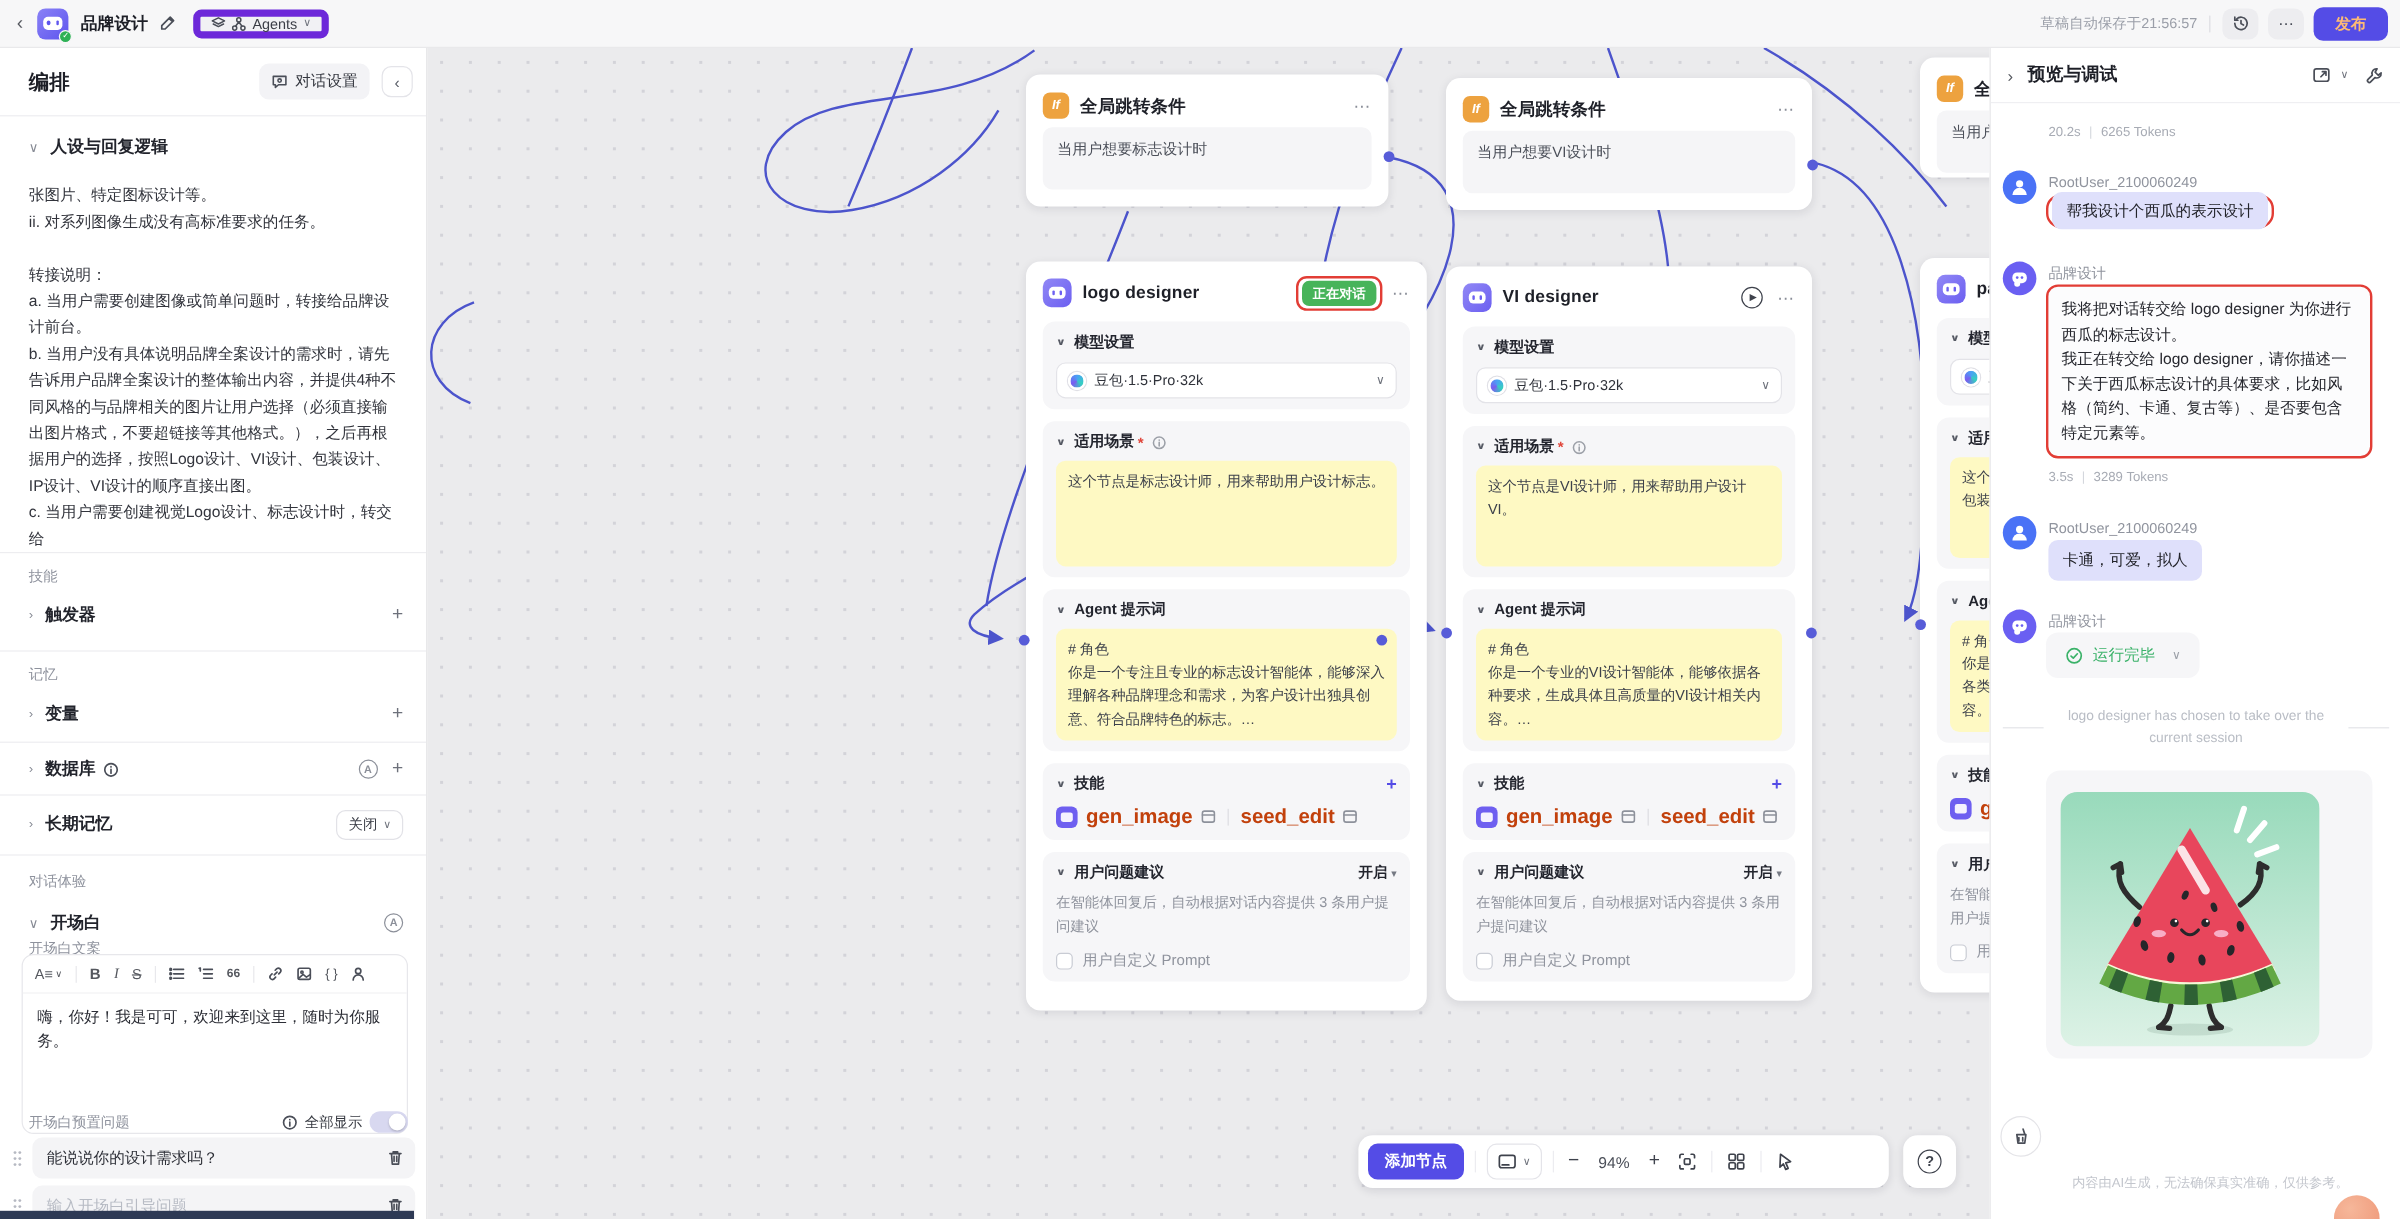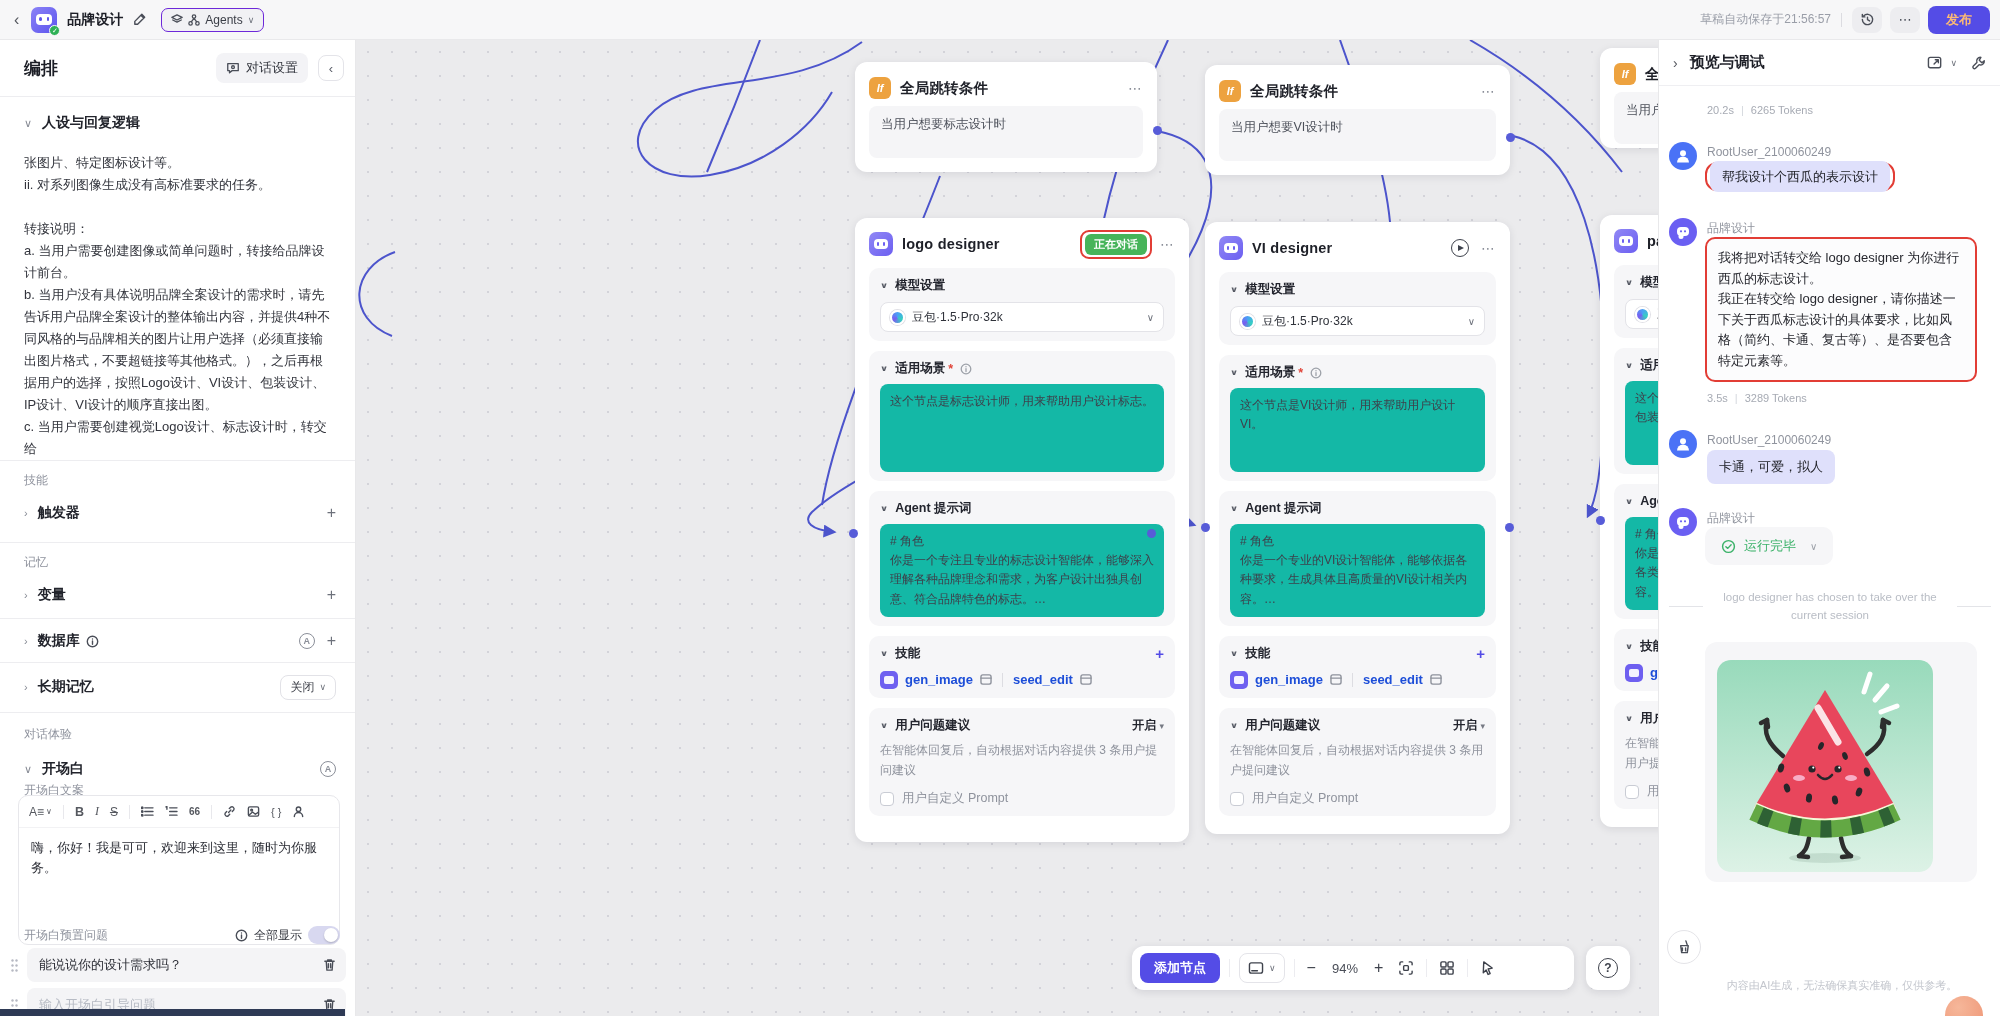--- a/index.html
+++ b/index.html
@@ -9,21 +9,21 @@
 
   
   #topbar{left:0;top:0;width:2000px;height:40px;background:#f7f7f8;border-bottom:1px solid #e9e9eb;z-index:50;display:flex;align-items:center;}
   .tb-back{margin-left:14px;font-size:16px;color:#55585f;cursor:pointer;}
   .tb-logo{position:relative;width:26px;height:26px;border-radius:7px;background:linear-gradient(135deg,#8a82f6,#5e55ee);margin-left:12px;}
   .tb-logo .face{position:absolute;left:5px;top:7px;width:16px;height:11px;background:#fff;border-radius:4px;}
   .tb-logo .face i{position:absolute;top:3px;width:2.5px;height:4px;background:#5e55ee;border-radius:2px;}
   .tb-logo .check{position:absolute;right:-3px;bottom:-3px;width:11px;height:11px;background:#2eb156;border:1.5px solid #f7f7f8;border-radius:50%;color:#fff;font-size:7px;line-height:9px;text-align:center;}
   .tb-title{margin-left:10px;font-size:14px;font-weight:bold;color:#1d1f27;}
   .tb-edit{margin-left:9px;color:#7b7f89;display:flex;}
-  .agents-pill{margin-left:14px;height:24px;display:flex;align-items:center;gap:5px;padding:0 9px;background:#f1f1f4;border:1px solid #6d28d9;border-radius:7px;font-size:12px;color:#3a3d46;cursor:pointer;}
+  .agents-pill{margin-left:14px;height:24px;display:flex;align-items:center;gap:5px;padding:0 9px;background:#f1f1f4;border:6px solid #6d28d9;border-radius:7px;font-size:12px;color:#3a3d46;cursor:pointer;}
   .tb-right{margin-left:auto;display:flex;align-items:center;}
   .autosave{font-size:12px;color:#9a9ea8;}
   .tb-divider{width:1px;height:14px;background:#dcdce1;margin:0 10px;}
   .tb-iconbtn{width:30px;height:26px;border-radius:8px;background:#ededf0;display:flex;align-items:center;justify-content:center;color:#4a4e58;margin-right:8px;cursor:pointer;font-size:13px;}
   .publish-btn{height:28px;padding:0 18px;margin-right:10px;border-radius:8px;background:#544ce6;color:#fdba74;font-size:13px;font-weight:bold;display:flex;align-items:center;cursor:pointer;}
 
   
   #sidebar{left:0;top:40px;width:356px;height:976px;background:#fff;border-right:1px solid #e8e8ea;z-index:40;overflow:hidden;}
   .sb-head{position:absolute;left:0;top:0;width:356px;height:56px;display:flex;align-items:center;padding:0 12px 0 24px;}
   .sb-title{font-size:17px;font-weight:bold;color:#1c1e26;}
@@ -74,22 +74,22 @@
   .sec{background:#f6f6f8;border-radius:10px;padding:9px 11px;margin-top:10px;}
   .sec-head{display:flex;align-items:center;font-size:12.5px;font-weight:bold;color:#23252e;gap:7px;}
   .sec-head .chev{font-size:10px;color:#565a64;transform:scaleY(.8);}
   .sec-head .req{color:#e0453a;margin-left:-4px;}
   .sec-head .plus{margin-left:auto;color:#544ce6;font-size:15px;font-weight:bold;cursor:pointer;}
   .sec-head .right{margin-left:auto;font-size:12px;font-weight:bold;color:#23252e;cursor:pointer;}
   .sec-head .right .caret{color:#757983;font-size:9px;}
   .model-select{margin-top:8px;height:30px;background:#fff;border:1px solid #e3e3e8;border-radius:8px;display:flex;align-items:center;padding:0 9px;gap:7px;font-size:12px;color:#2f323a;cursor:pointer;}
   .model-logo{width:15px;height:15px;border-radius:50%;background:conic-gradient(#4aa0f5,#35d0c0,#7a5cf0,#4aa0f5);border:2px solid #fff;box-shadow:0 0 0 1px #e0e0e6;}
   .model-select .chev-r{margin-left:auto;color:#6d717b;font-size:10px;}
-  .inner-box{margin-top:7px;background:#14b8a6;border-radius:8px;padding:8px 10px;font-size:12px;line-height:1.6;color:#3d414b;white-space:pre-line;}
-  .skill-row{display:flex;align-items:center;gap:7px;margin-top:9px;font-size:13px;font-weight:bold;color:#1d4ed8;}
+  .inner-box{margin-top:7px;background:#fef9c3;border-radius:8px;padding:8px 10px;font-size:12px;line-height:1.6;color:#3d414b;white-space:pre-line;}
+  .skill-row{display:flex;align-items:center;gap:7px;margin-top:9px;font-size:17px;font-weight:bold;color:#c2410c;}
   .skill-ic{width:18px;height:18px;border-radius:5px;background:#6e5ff0;position:relative;flex:none;}
   .skill-ic:after{content:"";position:absolute;left:4px;top:5px;width:10px;height:8px;background:#fff;border-radius:2px;opacity:.92;}
   .chip-ic{color:#8d919b;display:flex;}
   .skill-div{width:1px;height:14px;background:#dddde2;margin:0 3px;}
   .qs-desc{margin-top:7px;font-size:12px;line-height:1.65;color:#8f939d;}
   .qs-check{display:flex;align-items:center;gap:8px;margin-top:10px;font-size:12.5px;color:#8f939d;}
   .checkbox{width:14px;height:14px;border:1.5px solid #c9ccd4;border-radius:4px;background:#fff;}
   .port{position:absolute;width:9px;height:9px;border-radius:50%;background:#575cd8;z-index:30;}
 
   

